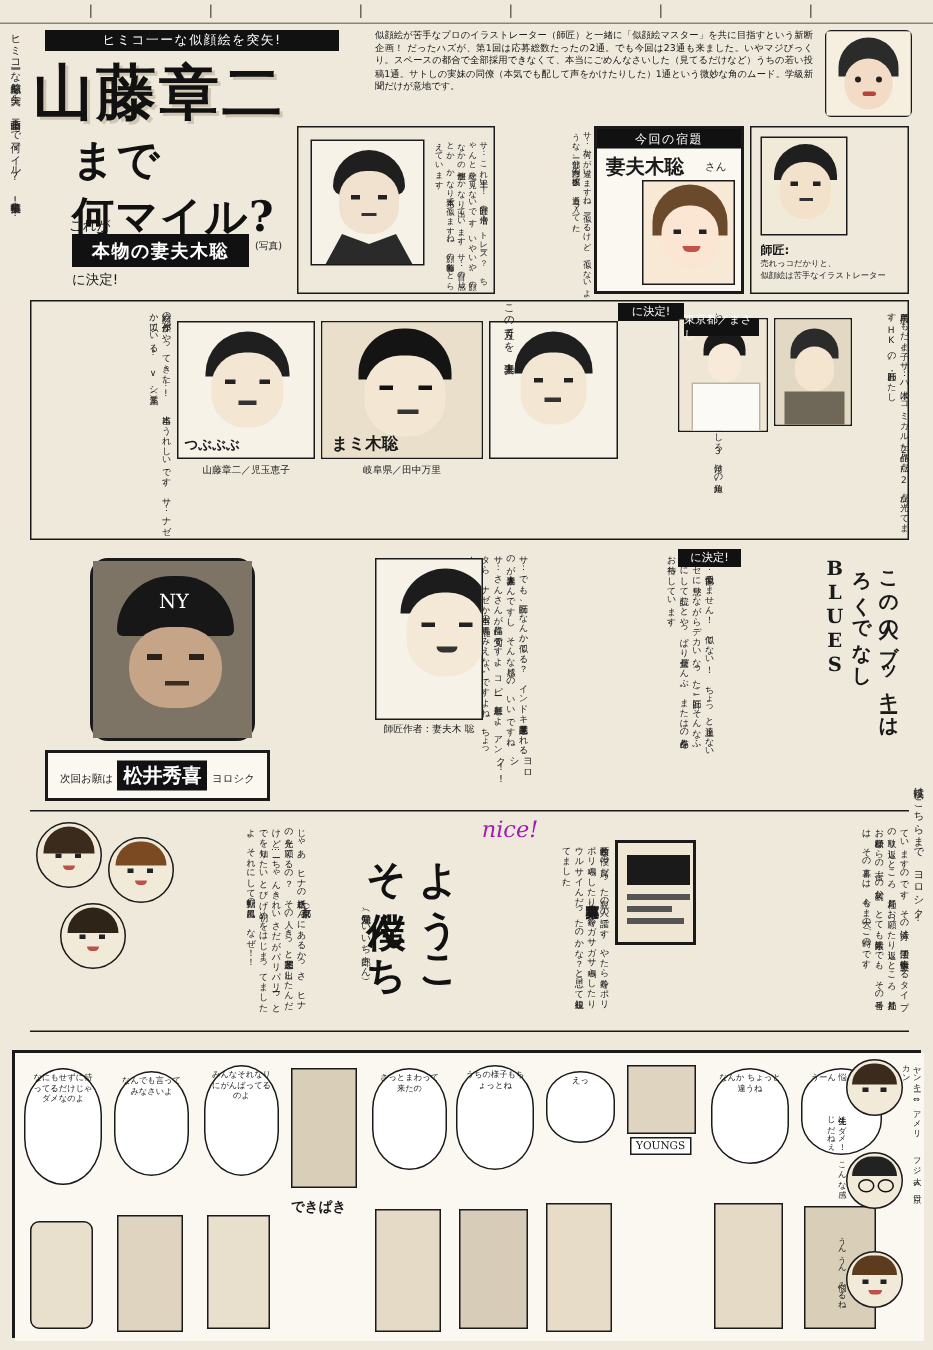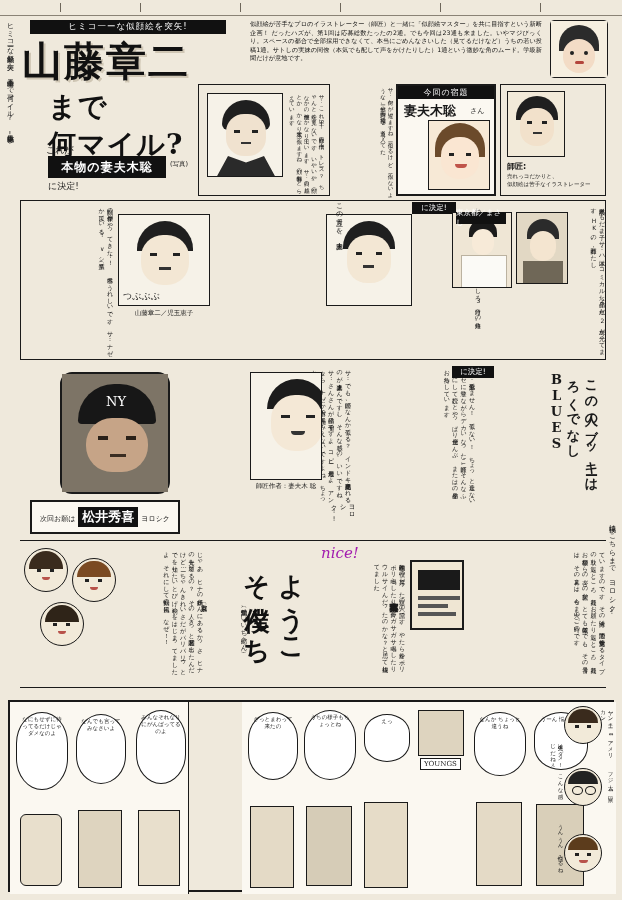--- a/index.html
+++ b/index.html
@@ -200,24 +200,35 @@
   <div class="box vt tiny" id="r2-left-text">顔絵の傑作がやってきた!! 本当にうれしいです。サ：ナゼか以ている! ∨シ系（笑）</div>
 
   <div class="box bd portrait" id="r2-p1">
     <div style="position:relative;width:100%;height:100%;overflow:hidden">
       <div style="position:absolute;left:18px;top:6px;width:56px;height:30px;background:#1f1f1f;border-radius:28px 28px 0 0"></div>
       <div style="position:absolute;left:22px;top:20px;width:48px;height:50px;background:#f3e7d4;border-radius:22px"></div>
       <div style="position:absolute;left:31px;top:38px;width:7px;height:3px;background:#222"></div>
       <div style="position:absolute;left:54px;top:38px;width:7px;height:3px;background:#222"></div>
       <div style="position:absolute;left:40px;top:52px;width:12px;height:3px;background:#333"></div>
     </div>
-    <div style="position:absolute;left:4px;bottom:2px;font-size:9px;font-weight:normal">つぶぶぶ</div>
+    <div style="position:absolute;left:4px;bottom:2px;font-size:9px;font-weight:bold">つぶぶぶ</div>
     <div class="credit">山藤章二／児玉恵子</div>
   </div>
 
+  <div class="box bd portrait" id="r2-p2">
+    <div style="position:relative;width:100%;height:100%;overflow:hidden;background:#e9dfcb">
+      <div style="position:absolute;left:24px;top:4px;width:62px;height:34px;background:#141414;border-radius:30px 30px 0 0"></div>
+      <div style="position:absolute;left:28px;top:22px;width:54px;height:54px;background:#f3e7d4;border-radius:24px"></div>
+      <div style="position:absolute;left:38px;top:42px;width:9px;height:3px;background:#111"></div>
+      <div style="position:absolute;left:64px;top:42px;width:9px;height:3px;background:#111"></div>
+      <div style="position:absolute;left:50px;top:58px;width:14px;height:3px;background:#333"></div>
+    </div>
+    <div style="position:absolute;left:6px;bottom:2px;font-size:11px;font-weight:bold">まミ木聡</div>
+    <div class="credit">岐阜県／田中万里</div>
+  </div>
 
   <div class="box bd portrait" id="r2-p3">
     <div style="position:relative;width:100%;height:100%;overflow:hidden">
       <div style="position:absolute;left:16px;top:6px;width:52px;height:28px;background:#1f1f1f;border-radius:26px 26px 0 0"></div>
       <div style="position:absolute;left:20px;top:20px;width:44px;height:48px;background:#f3e7d4;border-radius:20px"></div>
       <div style="position:absolute;left:29px;top:37px;width:6px;height:3px;background:#222"></div>
       <div style="position:absolute;left:49px;top:37px;width:6px;height:3px;background:#222"></div>
       <div style="position:absolute;left:36px;top:50px;width:11px;height:3px;background:#333"></div>
     </div>
   </div>
@@ -336,20 +347,24 @@
       <div style="position:absolute;left:10px;bottom:8px;width:40px;height:70px;background:#e8dfcc;border:1px solid #1a1a1a;border-radius:6px"></div>
     </div>
     <div class="panel" style="left:60px;width:58px">
       <div class="bubble" style="left:6px;top:12px;width:42px;height:62px">なんでも言ってみなさいよ</div>
       <div style="position:absolute;left:8px;bottom:6px;width:42px;height:76px;background:#ded4bf;border:1px solid #1a1a1a"></div>
     </div>
     <div class="panel" style="left:118px;width:60px">
       <div class="bubble" style="left:8px;top:8px;width:42px;height:66px">みんなそれなりにがんばってるのよ</div>
       <div style="position:absolute;left:10px;bottom:8px;width:40px;height:74px;background:#e8dfcc;border:1px solid #1a1a1a"></div>
     </div>
+    <div class="panel" style="left:178px;width:54px">
+      <div style="position:absolute;left:6px;top:96px;font-size:9px;font-weight:bold">できぱき</div>
+      <div style="position:absolute;left:6px;top:10px;width:42px;height:78px;background:#d9cfb9;border:1px solid #1a1a1a"></div>
+    </div>
     <div class="panel" style="left:232px;width:56px">
       <div class="bubble" style="left:6px;top:10px;width:42px;height:60px">さっとまわって来たの</div>
       <div style="position:absolute;left:8px;bottom:6px;width:42px;height:80px;background:#e4dac6;border:1px solid #1a1a1a"></div>
     </div>
     <div class="panel" style="left:288px;width:58px">
       <div class="bubble" style="left:6px;top:8px;width:44px;height:62px">うちの様子もちょっとね</div>
       <div style="position:absolute;left:8px;bottom:8px;width:44px;height:78px;background:#d6ccb7;border:1px solid #1a1a1a"></div>
     </div>
     <div class="panel" style="left:346px;width:56px">
       <div class="bubble" style="left:8px;top:12px;width:38px;height:40px">えっ</div>

